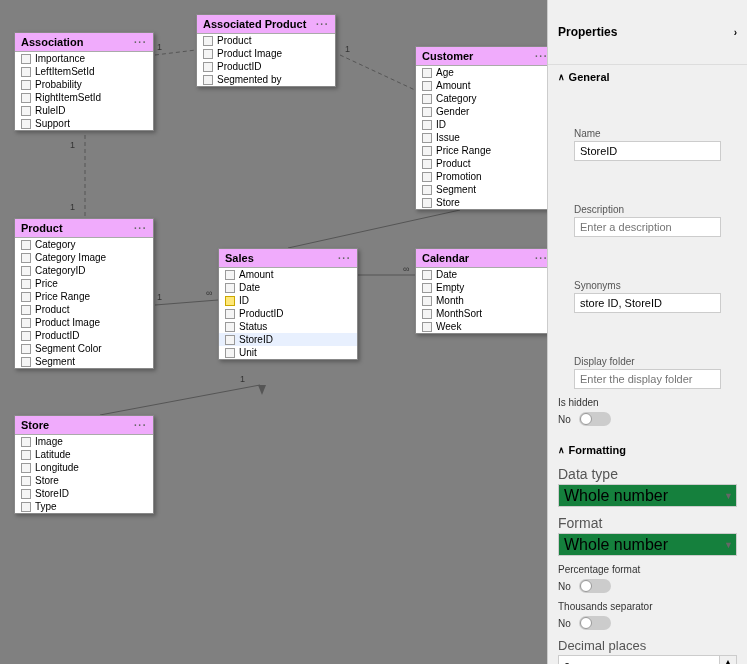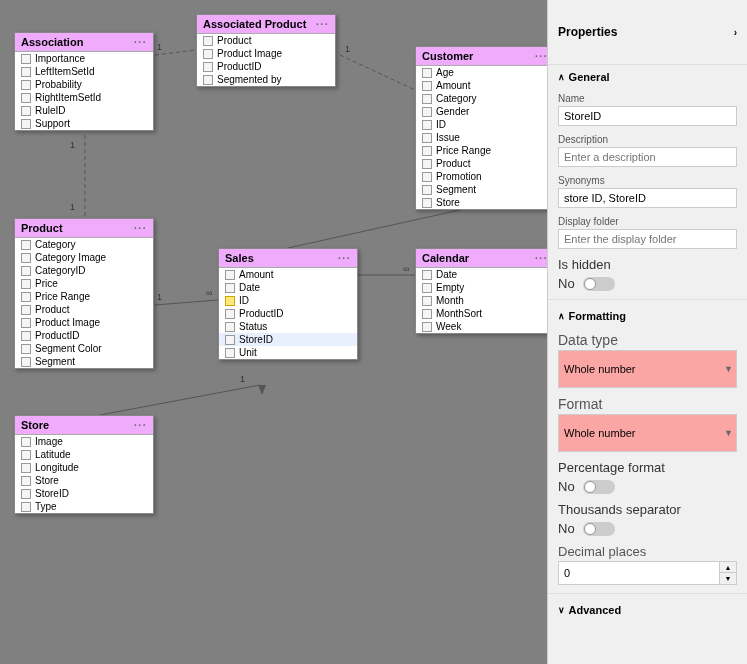--- a/index.html
+++ b/index.html
@@ -45,21 +45,22 @@
       align-items: center;
       padding: 6px 10px;
       font-weight: 600;
       font-size: 11px;
       cursor: pointer;
       background: #f0f0f0;
     }
     .section-header span.chevron { margin-right: 4px; font-size: 9px; }
 
     .prop-row {
-      padding: 4px 10px;
+      padding: 4px 26px;
+      margin-top: 35px;
     }
     .prop-label {
       font-size: 10px;
       color: #555;
       margin-bottom: 2px;
     }
     .prop-input {
       width: 100%;
       padding: 3px 5px;
       font-size: 11px;
@@ -68,21 +69,21 @@
       outline: none;
     }
     .prop-input.placeholder-style { color: #aaa; }
 
     .toggle-row {
       display: flex;
       align-items: center;
       padding: 4px 10px;
       gap: 8px;
     }
-    .toggle-label { font-size: 13px; color: #333; }
+    .toggle-label { font-size: 10px; color: #333; }
     .toggle {
       display: flex;
       align-items: center;
       background: #ccc;
       border-radius: 10px;
       width: 32px;
       height: 14px;
       position: relative;
       cursor: pointer;
     }
@@ -99,24 +100,24 @@
 
     .select-row {
       padding: 4px 10px;
     }
     .select-label { font-size: 14px; color: #555; margin-bottom: 2px; }
     .select-wrap {
       position: relative;
     }
     .prop-select {
       width: 100%;
-      padding: 12px 5px;
-      font-size: 11px;
+      padding: 2px 5px;
+      font-size: 16px;
       border: 1px solid #ccc;
-      background: #fca5a5;
+      background: #15803d;
       appearance: none;
       outline: none;
       cursor: pointer;
       padding-right: 18px;
     }
     .select-arrow {
       position: absolute;
       right: 4px;
       top: 50%;
       transform: translateY(-50%);

